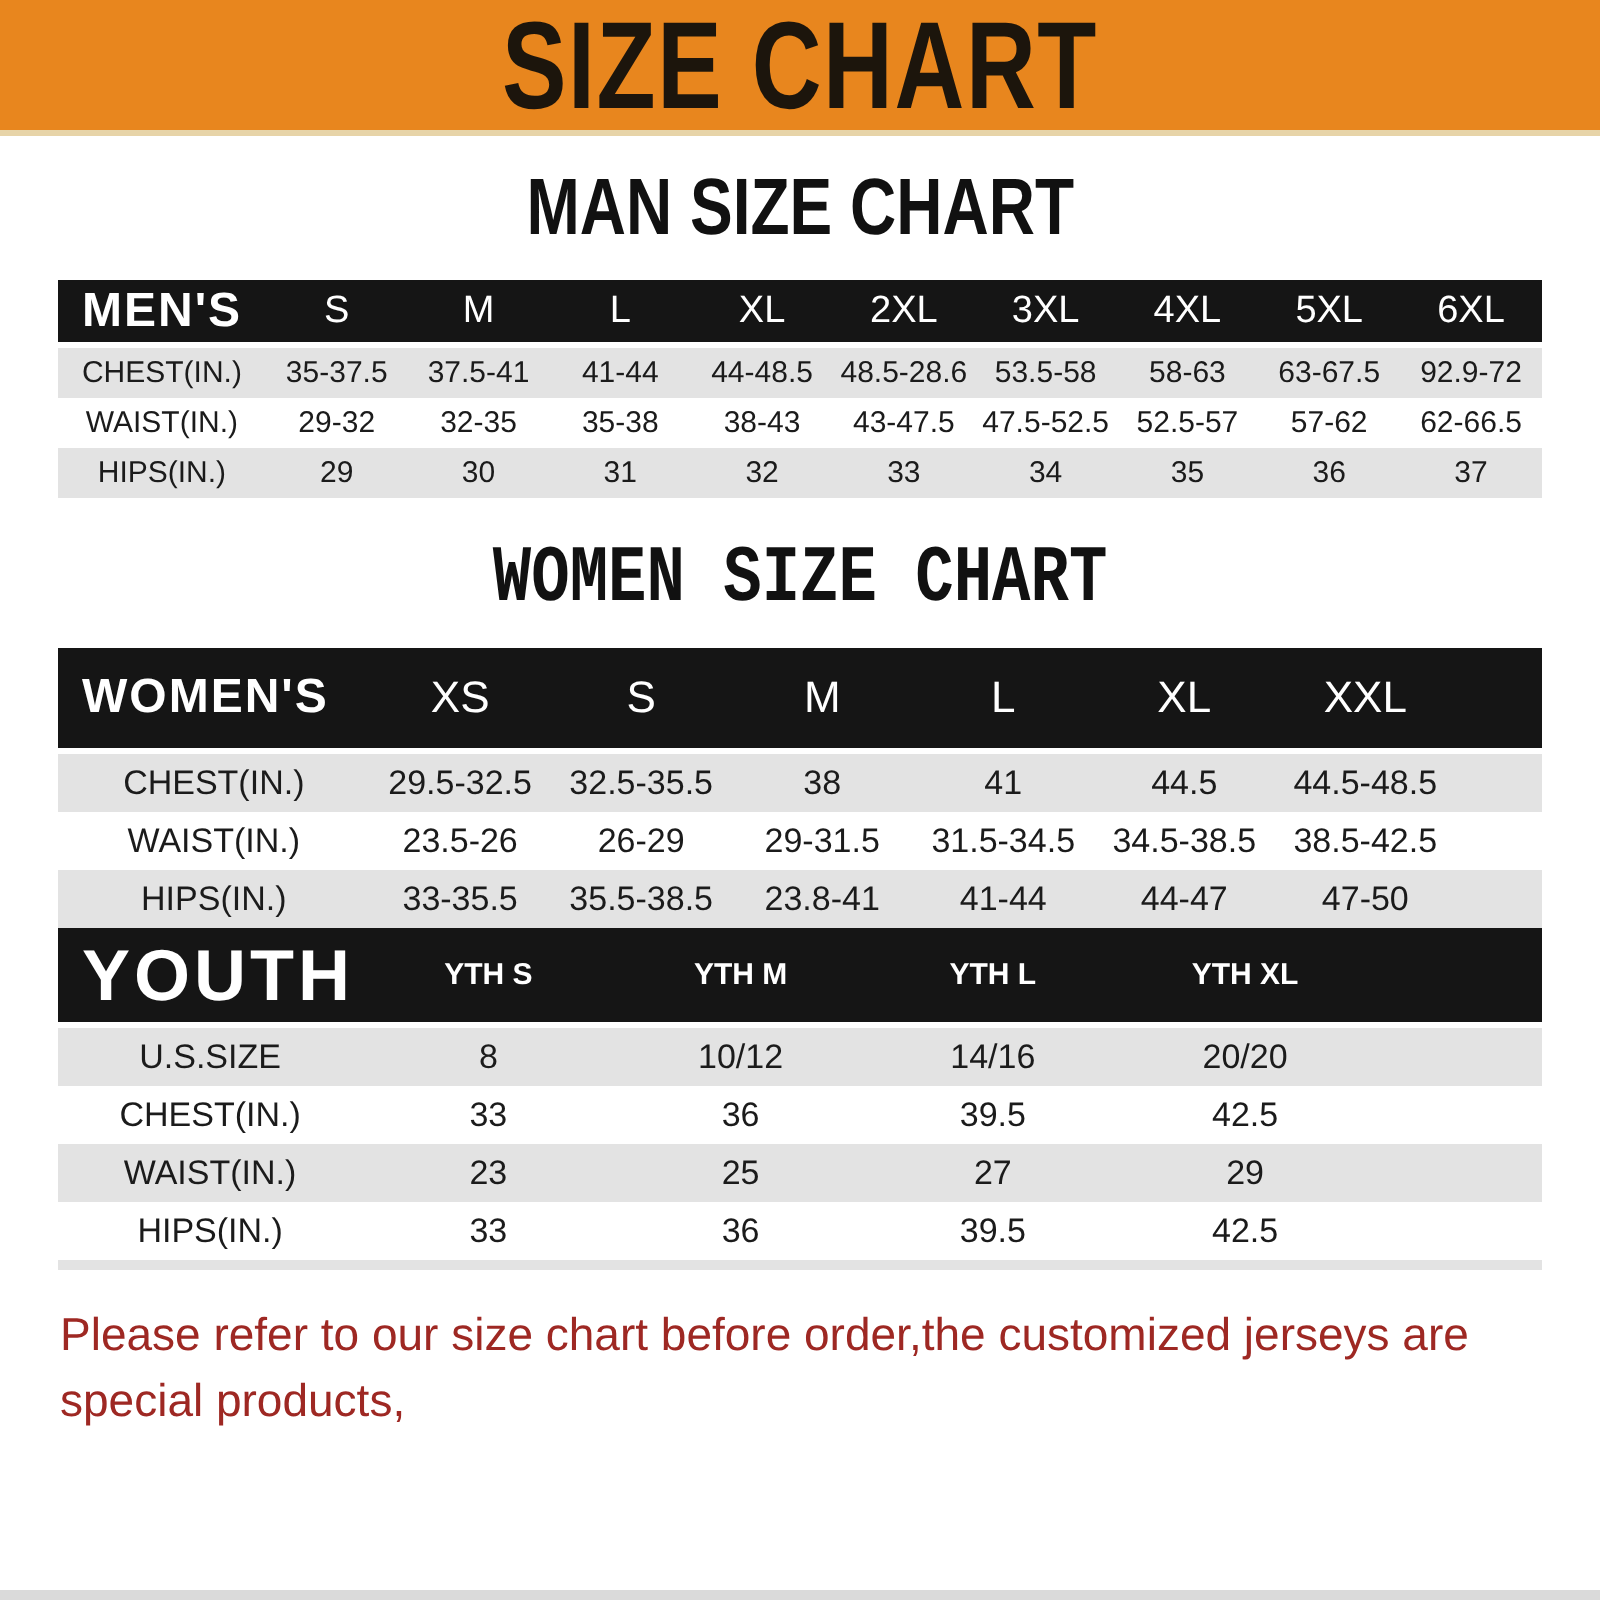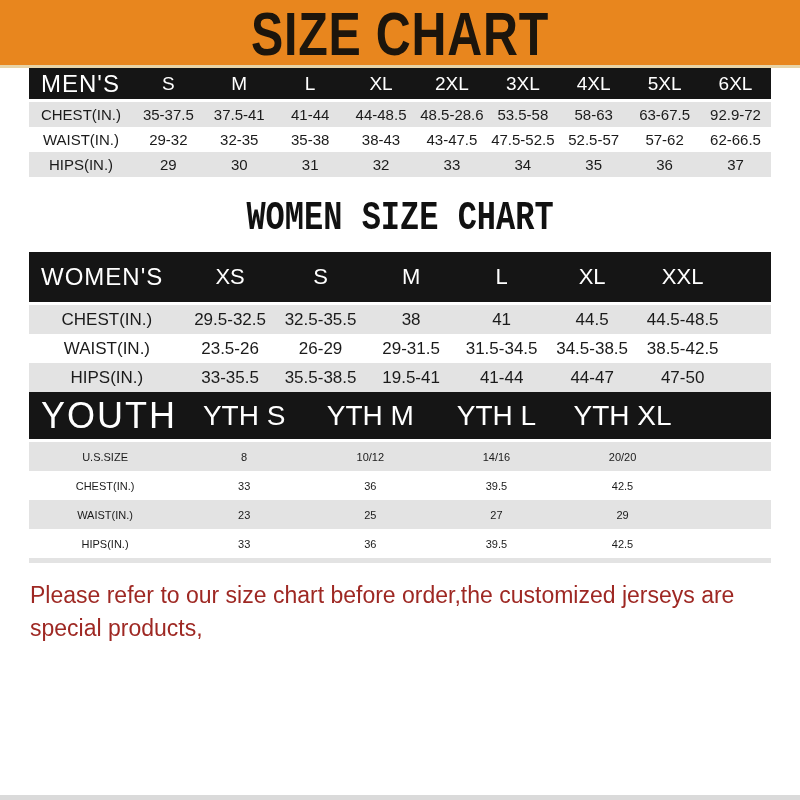--- a/index.html
+++ b/index.html
@@ -27,51 +27,54 @@
   }
   .sec-man  .section-heading{margin:16px 0 16px;}
   .sec-women .section-heading{margin:22px 0 13px;font-family:Liberation Mono, monospace;}
   .sec-youth .section-heading{margin:34px 0 13px;}
   
   .size-table{width:742px;margin:0 auto;border-collapse:collapse;table-layout:fixed;}
   .size-table thead th{
     background:var(--bar_bg,#151515);color:#fff;font-weight:normal;
     border-bottom:3px solid #fff;text-align:center;vertical-align:middle;
   }
-  .size-table thead th.corner{text-align:left;padding-left:12px;font-weight:normal;}
+  .size-table thead th.corner{text-align:left;padding-left:12px;font-weight:bold;}
   .size-table tbody tr:nth-child(odd){background:var(--row_alt,#E3E3E3);}
   .size-table tbody th,.size-table tbody td{
     font-weight:normal;text-align:center;vertical-align:middle;padding:0;
   }
   .men   thead th{height:29px;font-size:19px;}
   .men   thead th.corner{font-size:24px;letter-spacing:1px;}
   .men   tbody th,.men   tbody td{height:25px;font-size:15px;}
   .women thead th{height:48px;font-size:22px;}
   .women thead th.corner{font-size:24px;letter-spacing:1px;}
   .women tbody th,.women tbody td{height:29px;font-size:17px;}
-  .youth thead th{height:45px;font-size:28px;}
+  .youth thead th{height:45px;font-size:15px;font-weight:bold;}
   .youth thead th.corner{font-size:36px;letter-spacing:2px;}
-  .youth tbody th,.youth tbody td{height:29px;font-size:11px;}
+  .youth tbody th,.youth tbody td{height:29px;font-size:17px;}
   .youth{border-bottom:5px solid var(--row_alt,#E3E3E3);}
   
   .notice{
     margin-top:16px;padding-left:30px;
     color:var(--footer_red,#9E2823);
     font-size:23px;line-height:33px;
   }
   .bottom-edge{position:absolute;left:0;right:0;bottom:0;height:5px;background:#DADADA;}
 </style>
 </head>
 <body>
 
 <header class="banner">
   <span class="banner-title">SIZE CHART</span>
 </header>
 
 <section class="sec-man">
+  <h2 class="section-heading">
+    <span class="ht">MAN SIZE CHART</span>
+  </h2>
   <table class="size-table men">
       <colgroup>
         <col style="width:14%">
         <col style="width:9.55%">
         <col style="width:9.55%">
         <col style="width:9.55%">
         <col style="width:9.55%">
         <col style="width:9.55%">
         <col style="width:9.55%">
         <col style="width:9.55%">
@@ -178,21 +181,21 @@
           <td>29-31.5</td>
           <td>31.5-34.5</td>
           <td>34.5-38.5</td>
           <td>38.5-42.5</td>
           <td class="filler"></td>
         </tr>
         <tr>
           <th class="rowlabel">HIPS(IN.)</th>
           <td>33-35.5</td>
           <td>35.5-38.5</td>
-          <td>19.5-41</td>
+          <td>23.8-41</td>
           <td>41-44</td>
           <td>44-47</td>
           <td>47-50</td>
           <td class="filler"></td>
         </tr>
       </tbody>
     </table>
 </section>
 
 <section class="sec-youth">

